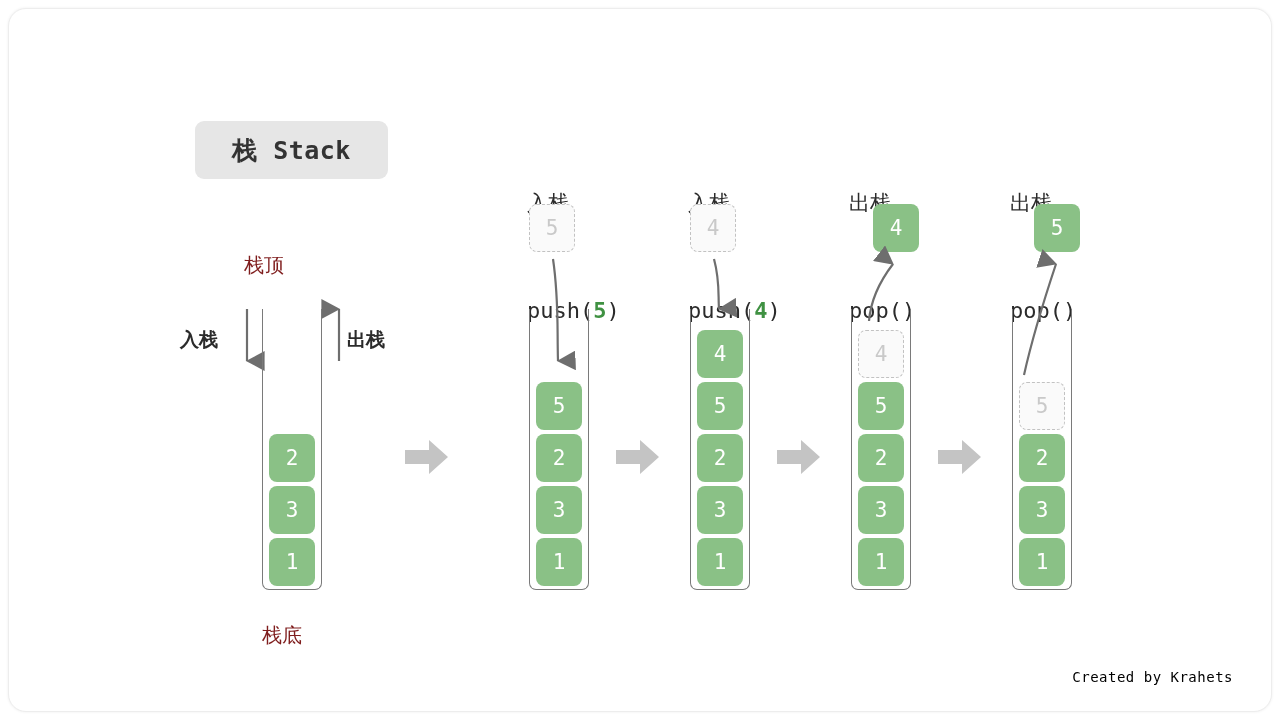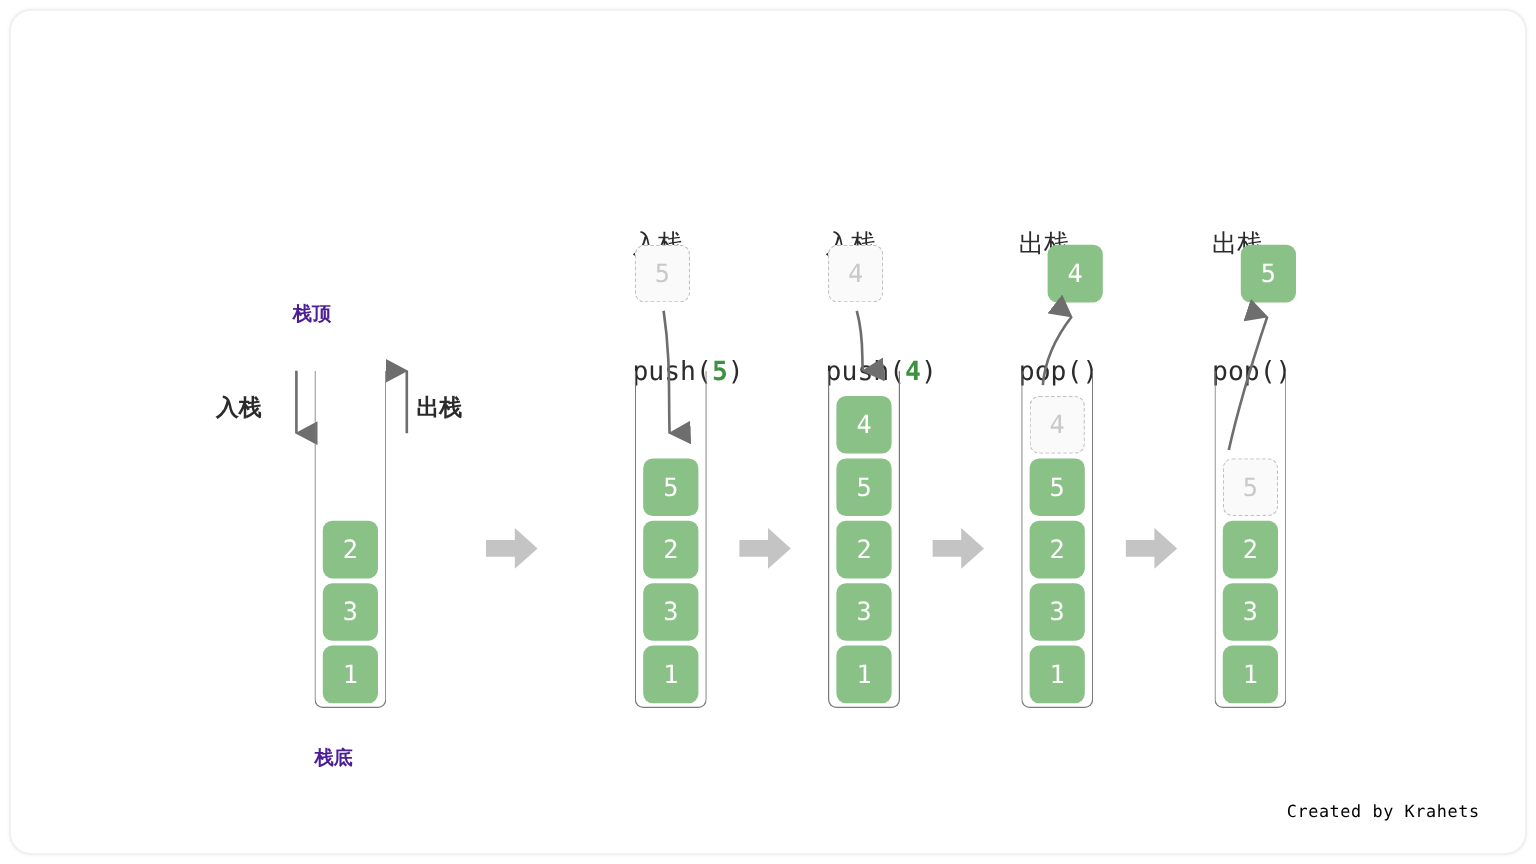--- a/index.html
+++ b/index.html
@@ -138,23 +138,23 @@
     top: 0;
     width: 170px;
     height: 704px;
     pointer-events: none;
   }
 
   
   .lbl-top {
     position: absolute;
     font-family: "DejaVu Sans", "Liberation Sans", sans-serif;
-    font-size: 16px;
-    font-weight: bold;
-    color: #4c1d95;
+    font-size: 20px;
+    font-weight: normal;
+    color: #7f1d1d;
     white-space: nowrap;
   }
   .lbl-side {
     position: absolute;
     font-family: "DejaVu Sans", "Liberation Sans", sans-serif;
     font-size: 19px;
     font-weight: bold;
     color: #2b2b2b;
     white-space: nowrap;
   }
@@ -176,20 +176,23 @@
     font-size: 14px;
     color: #000000;
     letter-spacing: 0.5px;
   }
 </style>
 </head>
 <body>
 
 <div class="card">
 
+  <div class="title-chip">
+    <span>栈 Stack</span>
+  </div>
 
   <div class="stage" id="stage-0" style="left:198px;">
 
     <div class="lbl-top" style="left:37px; top:243px;">栈顶</div>
 
     <div class="lbl-side" style="left:-27px; top:318px;">入栈</div>
 
     <div class="lbl-side" style="left:140px; top:318px;">出栈</div>
 
     <svg class="motion-svg">

